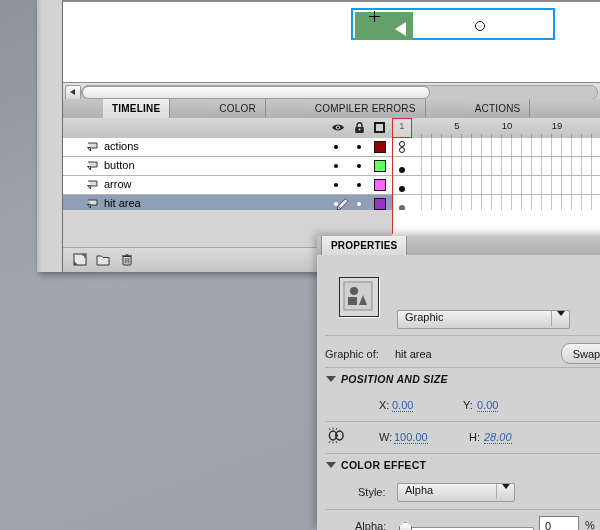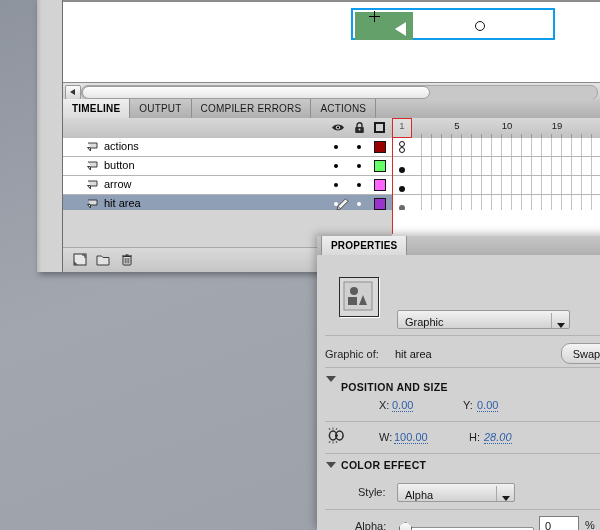--- a/index.html
+++ b/index.html
@@ -119,20 +119,21 @@
     display: flex; align-items: stretch;
   }
   .tab {
     padding: 0 9px;
     display: flex; align-items: center;
     font-size: 10px; letter-spacing: .2px;
     color: #1a1a1a;
     border-right: 1px solid #8f8f8f;
     background: linear-gradient(to bottom,#c9c9c9,#b0b0b0);
     cursor: default;
+    margin-left: 40px;
   }
   .tab.active {
     background: linear-gradient(to bottom,#eeeeee,#dcdcdc);
     color: #000;
     font-weight: bold;
   }
   #tabbar-filler { flex: 1; background: linear-gradient(to bottom,#c9c9c9,#b0b0b0); }
 
   
   #timeline {
@@ -290,21 +291,21 @@
     background: #d9d9d9;
     border: 1px solid #2a2a2a;
     box-shadow: inset 0 0 0 2px #d9d9d9, 1px 1px 0 #fff;
   }
   .combo {
     position: absolute;
     height: 19px;
     background: linear-gradient(to bottom,#f2f2f2,#d2d2d2);
     border: 1px solid #9a9a9a;
     border-radius: 2px;
-    display: flex; align-items: flex-end;
+    display: flex; align-items: flex-start;
     box-sizing: border-box;
   }
   .combo .val {
     flex: 1; padding-left: 7px; font-size: 11px; color: #111;
   }
   .combo .divider { width: 1px; height: 15px; background: #a8a8a8; }
   .combo .arrow {
     width: 17px; display: flex; align-items: center; justify-content: center;
   }
   .combo .arrow i {
@@ -339,21 +340,21 @@
   .section-head {
     position: absolute; font-size: 10.5px; font-weight: bold;
     letter-spacing: .3px; color: #111;
   }
   .twisty {
     position: absolute; width: 0; height: 0;
     border-left: 5px solid transparent;
     border-right: 5px solid transparent;
     border-top: 6px solid #4a4a4a;
   }
-  #pos-head { left: 24px; top: 126px; }
+  #pos-head { left: 24px; top: 118px; font-style: italic; }
   #pos-twisty { left: 9px; top: 121px; }
   #ce-head { left: 24px; top: 204px; }
   #ce-twisty { left: 9px; top: 207px; }
 
   #x-label { left: 62px; top: 144px; }
   #x-value { left: 75px; top: 144px; }
   #y-label { left: 146px; top: 144px; }
   #y-value { left: 160px; top: 144px; }
   #w-label { left: 62px; top: 176px; }
   #w-value { left: 77px; top: 176px; }
@@ -413,21 +414,21 @@
     <div id="hscroll-track">
       <div id="hscroll-thumb"></div>
     </div>
   </div>
 
   <div id="tabbar">
     <div class="tab active">
       <span>TIMELINE</span>
     </div>
     <div class="tab">
-      <span>OUTPUT</span>
+      <span>COLOR</span>
     </div>
     <div class="tab">
       <span>COMPILER ERRORS</span>
     </div>
     <div class="tab">
       <span>ACTIONS</span>
     </div>
     <div id="tabbar-filler"></div>
   </div>
 

